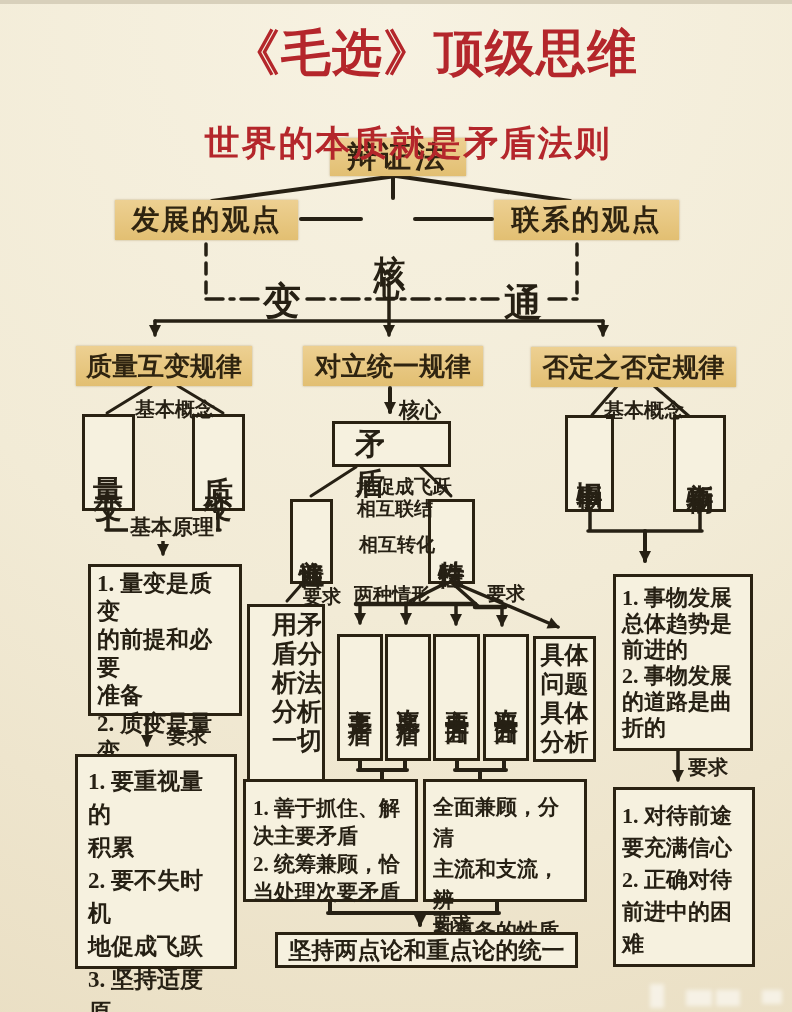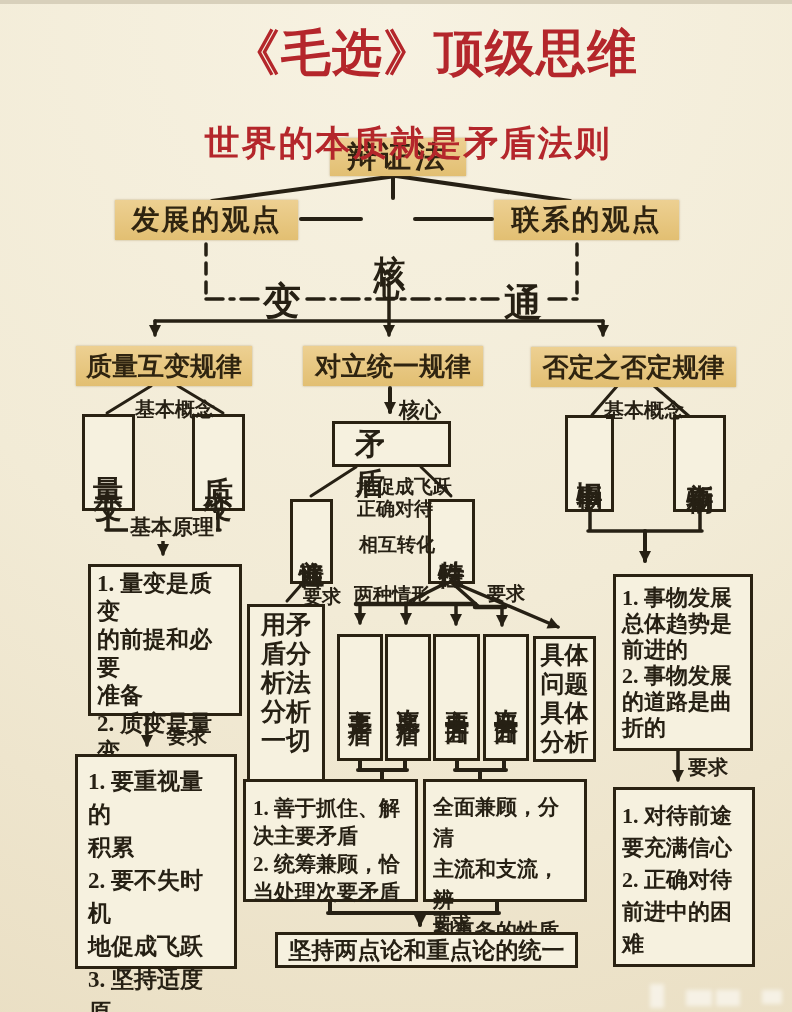--- a/index.html
+++ b/index.html
@@ -116,28 +116,28 @@
   <div class="abs lbl" style="left:167px;top:719px;font-size:20px;">要求</div>
   <div class="abs framed ptext" style="left:75px;top:750px;width:162px;height:215px;font-size:23px;line-height:33px;padding:8px 10px;">1. 要重视量的
 积累
 2. 要不失时机
 地促成飞跃
 3. 坚持适度原
 则</div>
 
   <div class="abs framed" style="left:332px;top:417px;width:119px;height:46px;font-size:30px;font-weight:bold;letter-spacing:22px;padding-left:20px;line-height:40px;">矛盾</div>
   <div class="abs lbl" style="left:357px;top:470px;font-size:19px;">地促成飞跃</div>
-  <div class="abs lbl" style="left:357px;top:492px;font-size:19px;">正确对待</div>
+  <div class="abs lbl" style="left:357px;top:492px;font-size:19px;">相互联结</div>
   <div class="abs lbl" style="left:359px;top:528px;font-size:19px;">相互转化</div>
   <div class="abs framed vtext" style="left:290px;top:495px;width:43px;height:85px;font-size:25px;line-height:37px;letter-spacing:2px;">普遍性</div>
   <div class="abs framed vtext" style="left:428px;top:495px;width:47px;height:85px;font-size:26px;line-height:41px;letter-spacing:1px;">特殊性</div>
   <div class="abs lbl" style="left:303px;top:580px;font-size:19px;">要求</div>
   <div class="abs lbl" style="left:354px;top:578px;font-size:19px;">两种情形</div>
   <div class="abs lbl" style="left:487px;top:577px;font-size:19px;">要求</div>
-  <div class="abs framed ptext" style="left:247px;top:600px;width:78px;height:200px;font-size:25px;line-height:29px;padding:3px 0;text-align:center;">用矛
+  <div class="abs framed ptext" style="left:247px;top:600px;width:78px;height:200px;font-size:25px;line-height:29px;padding:3px 0;text-align:right;">用矛
 盾分
 析法
 分析
 一切</div>
   <div class="abs framed vtext" style="left:337px;top:630px;width:46px;height:127px;font-size:24px;line-height:40px;letter-spacing:4px;">主要矛盾</div>
   <div class="abs framed vtext" style="left:385px;top:630px;width:46px;height:127px;font-size:24px;line-height:40px;letter-spacing:4px;">次要矛盾</div>
   <div class="abs framed vtext" style="left:433px;top:630px;width:47px;height:127px;font-size:24px;line-height:41px;letter-spacing:4px;">主要方面</div>
   <div class="abs framed vtext" style="left:483px;top:630px;width:46px;height:127px;font-size:24px;line-height:40px;letter-spacing:4px;">次要方面</div>
   <div class="abs framed ptext" style="left:533px;top:632px;width:63px;height:126px;font-size:24px;line-height:29px;padding:2px 0;text-align:center;">具体
 问题

